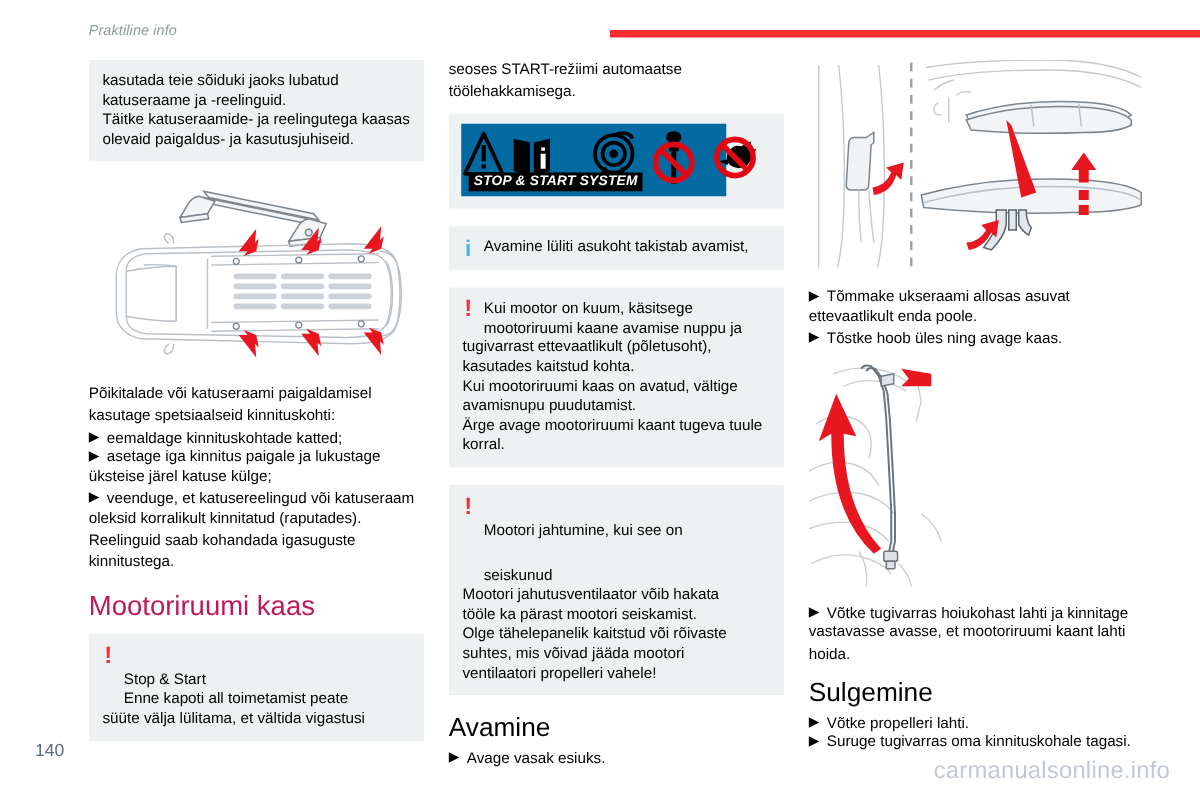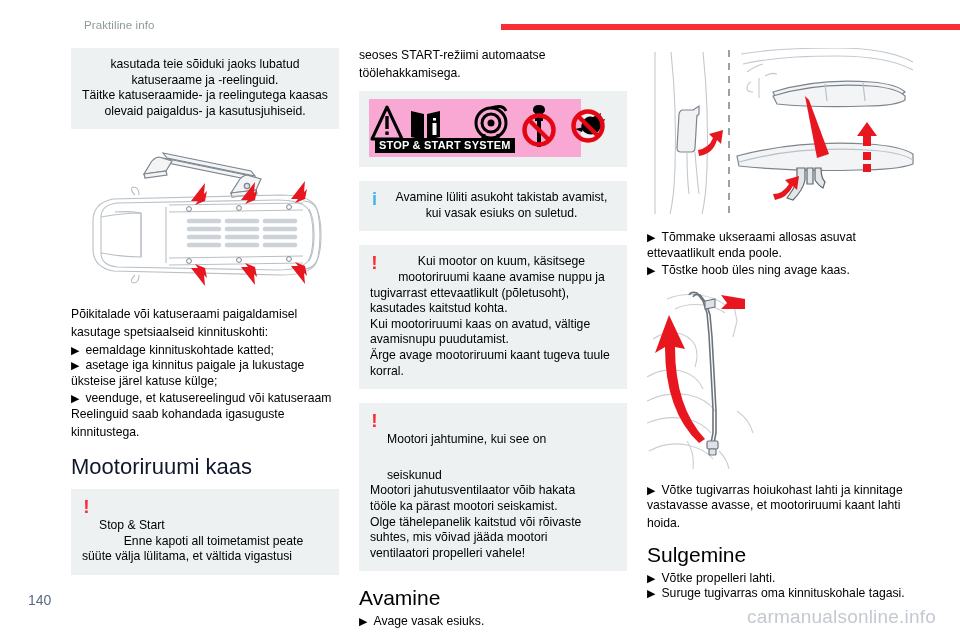--- a/index.html
+++ b/index.html
@@ -5,21 +5,21 @@
   html,body{margin:0;padding:0;}
   body{
     width:960px;height:640px;
     background:#ffffff;
     font-family:"Liberation Sans", sans-serif;
     color:#000;
     overflow:hidden;
     position:relative;
   }
   
-  .header{position:absolute;left:13px;top:0;width:864px;height:40px;}
+  .header{position:absolute;left:0;top:0;width:864px;height:40px;font-style:italic;}
   .header-title{
     position:absolute;left:71px;top:19px;
     font-size:11.5px;color:#8d9a9a;letter-spacing:.1px;
   }
   .header-rule{
     position:absolute;left:488px;top:24px;width:472px;height:6px;
     background:#fa2d32;
   }
   
   .col{position:absolute;top:48px;width:268px;}
@@ -41,21 +41,21 @@
   }
   .bullet .txt{flex:1 1 auto;}
 
   
   .box{
     background:#eef1f1;
     padding:9px 11px 10px 11px;
     box-sizing:border-box;
     margin-bottom:14px;
   }
-  .box .p{margin:0;text-align:center;}
+  .box .p{margin:0;}
   .box-row{display:flex;gap:8px;align-items:flex-start;}
   .box-body{flex:1 1 auto;}
 
   
   .ico-warn{
     flex:0 0 auto;width:9px;margin-top:1px;
     color:#fa2d32;font-weight:bold;font-size:19px;line-height:15px;
     font-family:"Liberation Sans", sans-serif;
     text-align:center;
   }
@@ -66,21 +66,21 @@
     text-align:center;
   }
   .box-title{font-weight:normal;font-size:12.2px;line-height:15.6px;margin-top:20px;}
   .box-bold{font-weight:normal;font-size:12.2px;line-height:15.6px;}
 
   
   .cont{font-size:12.2px;line-height:15.6px;margin-top:0;}
 
   
   h2.h-grey{
-    font-size:22px;font-weight:400;color:#0f172a;
+    font-size:22px;font-weight:400;color:#be185d;
     margin:14px 0 9px 0;line-height:26px;
   }
   h2.h-black{
     font-size:21px;font-weight:normal;color:#000;
     margin:10px 0 4px 0;line-height:25px;
   }
 
   
   .fig{margin:10px 0 12px 0;}
   svg{display:block;}
@@ -203,20 +203,21 @@
   <div class="bullet">
     <span class="arw">▶</span>
     <span class="txt">asetage iga kinnitus paigale ja lukustage</span>
   </div>
   <div class="p">üksteise järel katuse külge;</div>
 
   <div class="bullet">
     <span class="arw">▶</span>
     <span class="txt">veenduge, et katusereelingud või katuseraam</span>
   </div>
+  <div class="p">oleksid korralikult kinnitatud (raputades).</div>
   <div class="p">Reelinguid saab kohandada igasuguste</div>
   <div class="p">kinnitustega.</div>
 
   <h2 class="h-grey">Mootoriruumi kaas</h2>
 
   <div class="box">
     <div class="box-row">
       <div class="ico-warn">!</div>
       <div class="box-body">
         <div class="box-title">Stop &amp; Start</div>
@@ -226,21 +227,21 @@
     <div class="cont">süüte välja lülitama, et vältida vigastusi</div>
   </div>
 </div>
 
 <div class="col col-mid">
 
   <div class="p">seoses START-režiimi automaatse</div>
   <div class="p">töölehakkamisega.</div>
 
   <div class="ss-wrap" style="margin-top:10px;">
-    <div style="position:relative;width:212px;height:58px;background:#f9a8d4;">
+    <div style="position:relative;width:212px;height:58px;background:#0369a1;font-style:italic;">
       <svg width="248" height="58" viewBox="0 0 248 58">
 
         <g>
           <path d="M18 8 L33 40 L3 40 Z" fill="none" stroke="#000" stroke-width="3" stroke-linejoin="round"></path>
           <rect x="16.3" y="17" width="3.4" height="13" fill="#000"></rect>
           <rect x="16.3" y="32.5" width="3.4" height="3.4" fill="#000"></rect>
         </g>
 
         <g>
           <path d="M42 12 L55 15 L55 41 L42 38 Z" fill="#000"></path>
@@ -275,21 +276,20 @@
       </svg>
       <div class="ss-label">STOP &amp; START SYSTEM</div>
     </div>
   </div>
 
   <div class="box">
     <div class="box-row">
       <div class="ico-info">i</div>
       <div class="box-body">
         <div class="p">Avamine lüliti asukoht takistab avamist,</div>
-        <div class="p">kui vasak esiuks on suletud.</div>
       </div>
     </div>
   </div>
 
   <div class="box">
     <div class="box-row">
       <div class="ico-warn">!</div>
       <div class="box-body">
         <div class="p">Kui mootor on kuum, käsitsege</div>
         <div class="p">mootoriruumi kaane avamise nuppu ja</div>

